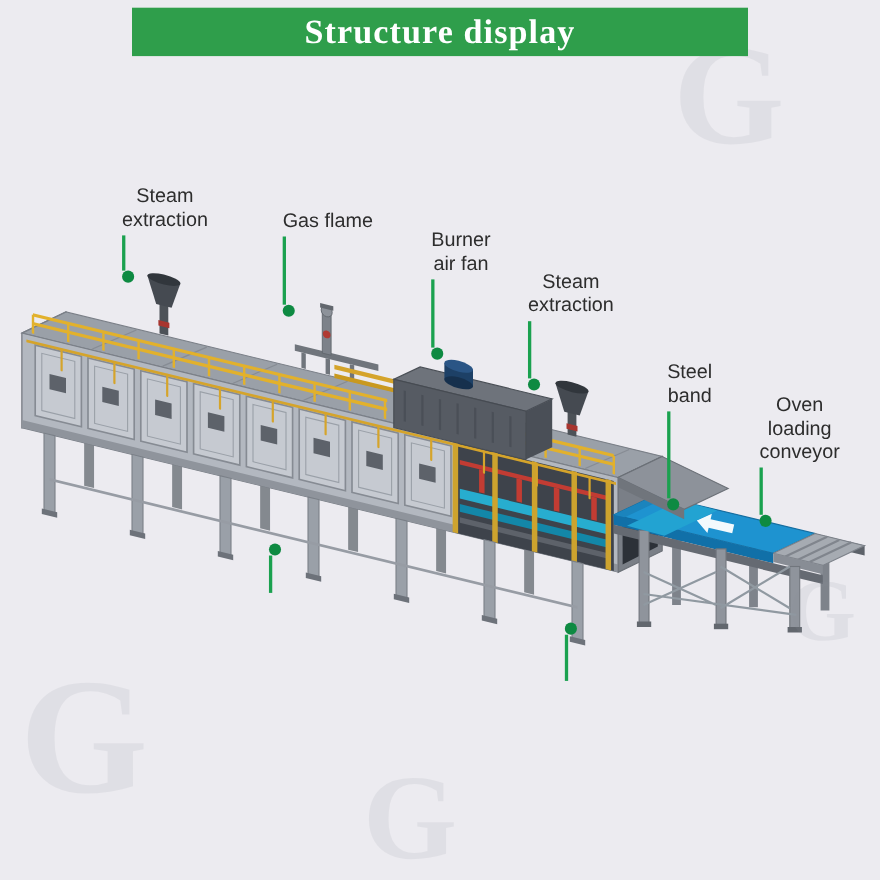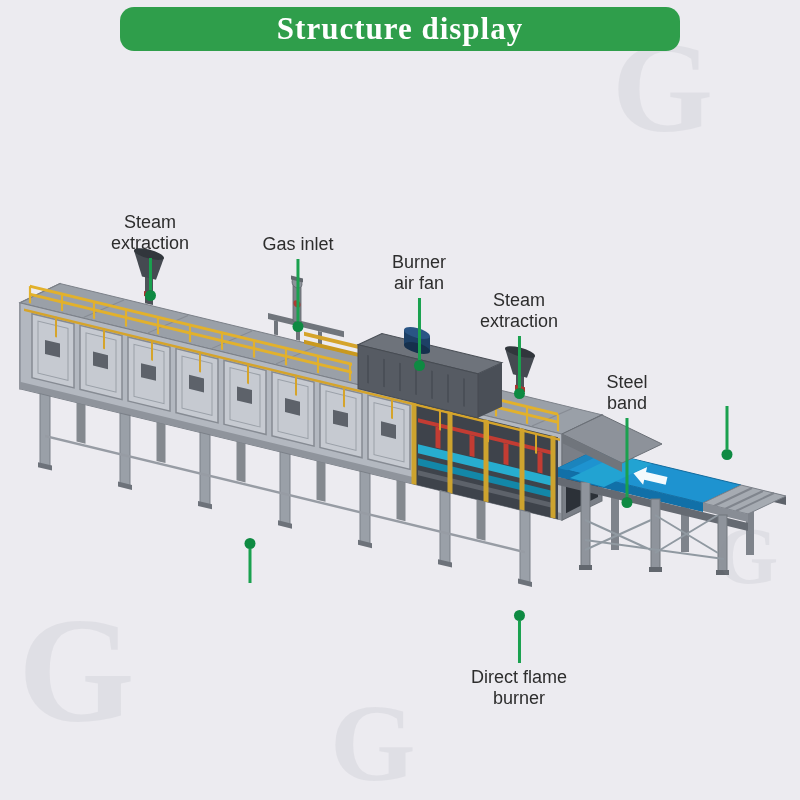--- a/index.html
+++ b/index.html
@@ -4,35 +4,35 @@
 <style>
   html,body{margin:0;padding:0;}
   .page{
     position:relative;width:800px;height:800px;overflow:hidden;
     background:var(--background,#ecebf0);
     font-family:"Liberation Sans",sans-serif;
   }
   .banner{
     position:absolute;left:120px;top:7px;width:560px;height:44px;
     background:var(--banner-green,#2f9e4b);
-    display:flex;align-items:center;justify-content:center;z-index:4;border-radius:14px;
+    display:flex;align-items:center;justify-content:center;z-index:4;
   }
   .banner span{
     color:#ffffff;font-family:"Liberation Serif",serif;
     font-weight:bold;font-size:31px;letter-spacing:1px;
   }
   svg.machine{position:absolute;left:0;top:0;z-index:1;}
   .wm{
     position:absolute;z-index:2;color:#8b8f9a;opacity:0.12;
     font-family:"Liberation Serif",serif;font-weight:bold;line-height:1;
     pointer-events:none;user-select:none;
   }
   .label{
-    position:absolute;display:flex;flex-direction:column;align-items:center;
-    transform:translateX(-50%);z-index:3;margin-top:44px;
+    position:absolute;display:flex;flex-direction:column;
+    transform:translateX(-50%);z-index:3;
   }
   .label .txt{
     font-size:18px;line-height:21px;color:#2d2d2d;text-align:center;
     white-space:pre-line;
   }
   .leader-line{width:3px;background:var(--accent-green,#1aa14f);}
   .label.down .leader-line{margin-top:4px;}
   .label.up .leader-line{margin-bottom:4px;}
   .leader-dot{width:11px;height:11px;border-radius:50%;background:var(--dot-green,#0e8a42);}
 </style>
@@ -196,21 +196,21 @@
   </svg>
 
   <div class="label down" style="left:150px;top:168px;">
     <div class="txt">Steam
 extraction</div>
     <div class="leader-line" style="height:32px;"></div>
     <div class="leader-dot"></div>
   </div>
 
   <div class="label down" style="left:298px;top:190px;">
-    <div class="txt">Gas inlet</div>
+    <div class="txt">Gas flame</div>
     <div class="leader-line" style="height:62px;"></div>
     <div class="leader-dot"></div>
   </div>
 
   <div class="label down" style="left:419px;top:208px;">
     <div class="txt">Burner
 air fan</div>
     <div class="leader-line" style="height:62px;"></div>
     <div class="leader-dot"></div>
   </div>
@@ -223,29 +223,30 @@
   </div>
 
   <div class="label down" style="left:627px;top:328px;">
     <div class="txt">Steel
 band</div>
     <div class="leader-line" style="height:79px;"></div>
     <div class="leader-dot"></div>
   </div>
 
   <div class="label down" style="left:727px;top:358px;">
+    <div class="txt">Oven
+loading
+conveyor</div>
     <div class="leader-line" style="height:43px;"></div>
     <div class="leader-dot"></div>
   </div>
 
   <div class="label up" style="left:250px;top:494px;">
     <div class="leader-dot"></div>
     <div class="leader-line" style="height:34px;"></div>
   </div>
 
   <div class="label up" style="left:519px;top:566px;">
     <div class="leader-dot"></div>
     <div class="leader-line" style="height:42px;"></div>
-    <div class="txt">Direct flame
-burner</div>
   </div>
 
 </div>
 
 </body></html>

